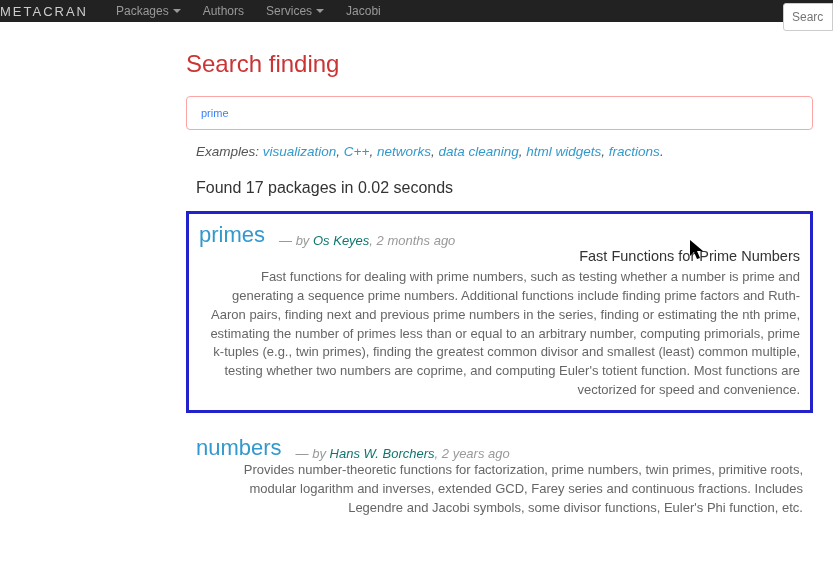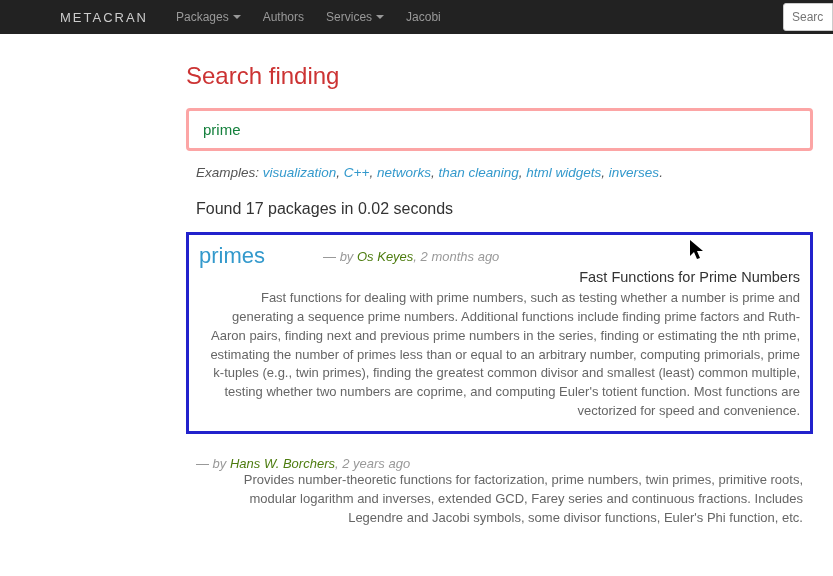--- a/index.html
+++ b/index.html
@@ -1,34 +1,34 @@
 <!DOCTYPE html>
 <html><head>
   <meta charset="utf-8">
   <style>
     * { margin: 0; padding: 0; box-sizing: border-box; }
     body { font-family: "Helvetica Neue", Helvetica, Arial, sans-serif; font-size: 14px; color: #333; background: #fff; }
-    .navbar { background: #222; height: 34px; display: flex; align-items: center; padding-left: 60px; position: relative; }
+    .navbar { background: #222; height: 22px; display: flex; align-items: center; position: relative; }
     .navbar-brand { color: #ccc; font-size: 13px; letter-spacing: 2px; margin-right: 28px; font-weight: 400; }
     .nav-item { color: #999; font-size: 12px; margin-right: 22px; cursor: pointer; display: inline-flex; align-items: center; }
     .caret { display: inline-block; width: 0; height: 0; margin-left: 4px; border-left: 4px solid transparent; border-right: 4px solid transparent; border-top: 4px solid #999; }
     .nav-search { position: absolute; right: 0; top: 3px; }
     .nav-search input { height: 28px; width: 50px; padding: 4px 8px; font-size: 12px; border: 1px solid #ccc; border-radius: 3px 0 0 3px; color: #999; }
     .container { max-width: 840px; margin: 0 auto; padding-left: 186px; padding-right: 20px; }
     .page-title { color: #cc3333; font-size: 24px; font-weight: 400; margin-top: 28px; margin-bottom: 18px; }
-    .search-box { border: 3px solid #fca5a5; border-radius: 4px; padding: 10px 14px; font-size: 15px; color: #15803d; width: 100%; }
+    .search-box { border: 1px solid #fca5a5; border-radius: 4px; padding: 10px 14px; font-size: 11px; color: #3b82f6; width: 100%; }
     .examples { font-style: italic; color: #555; margin: 14px 0 20px 10px; font-size: 13.5px; }
     .examples a { color: #3399cc; font-style: italic; text-decoration: none; }
     .found { font-size: 16px; color: #333; margin-bottom: 14px; margin-left: 10px; }
     .result { padding: 8px 10px 10px 10px; margin-bottom: 14px; }
     .result.highlighted { border: 3px solid #2222cc; }
-    .result-header { display: flex; align-items: center; flex-wrap: wrap; gap: 44px; }
+    .result-header { display: flex; align-items: flex-end; flex-wrap: wrap; }
     .result-name { color: #3399cc; font-size: 22px; font-weight: 400; text-decoration: none; margin-right: 14px; }
     .result-meta { color: #999; font-style: italic; font-size: 13px; }
-    .result-meta a { color: #4d7c0f; font-style: italic; text-decoration: none; }
+    .result-meta a { color: #0f766e; font-style: italic; text-decoration: none; }
     .result-title { font-size: 14.5px; color: #333; margin-top: 0; margin-bottom: 4px; font-weight: 400; text-align: right; }
     .result-desc { font-size: 13px; color: #666; line-height: 1.45; text-align: right; }
     .result-url { color: #3399cc; font-size: 12px; text-decoration: none; display: inline-block; margin-top: 4px; }
     .cursor { position: absolute; left: 690px; top: 240px; pointer-events: none; }
   </style>
 </head>
 <body>
 
 <div class="navbar">
   <span class="navbar-brand">METACRAN</span>
@@ -48,39 +48,40 @@
 </div>
 
 <div class="container">
   <h1 class="page-title">Search finding</h1>
   <input class="search-box" type="text" value="prime" style="">
   <div class="examples">
     <span>Examples:</span>
     <a href="#">visualization</a>,
     <a href="#">C++</a>,
     <a href="#">networks</a>,
-    <a href="#">than cleaning</a>,
+    <a href="#">data cleaning</a>,
     <a href="#">html widgets</a>,
-    <a href="#">inverses</a>.
+    <a href="#">fractions</a>.
   </div>
   <div class="found">Found 17 packages in 0.02 seconds</div>
 
   <div class="result highlighted">
     <div class="result-header">
       <a href="#" class="result-name">primes</a>
       <span class="result-meta">
         <span>— by </span><a href="#">Os Keyes</a><span>, 2 months ago</span>
       </span>
     </div>
     <div class="result-title">Fast Functions for Prime Numbers</div>
     <div class="result-desc">Fast functions for dealing with prime numbers, such as testing whether a number is prime and generating a sequence prime numbers. Additional functions include finding prime factors and Ruth-Aaron pairs, finding next and previous prime numbers in the series, finding or estimating the nth prime, estimating the number of primes less than or equal to an arbitrary number, computing primorials, prime k-tuples (e.g., twin primes), finding the greatest common divisor and smallest (least) common multiple, testing whether two numbers are coprime, and computing Euler's totient function. Most functions are vectorized for speed and convenience.</div>
   </div>
 
   <div class="result">
     <div class="result-header">
+      <a href="#" class="result-name">numbers</a>
       <span class="result-meta">
         <span>— by </span><a href="#">Hans W. Borchers</a><span>, 2 years ago</span>
       </span>
     </div>
     <div class="result-desc">Provides number-theoretic functions for factorization, prime numbers, twin primes, primitive roots, modular logarithm and inverses, extended GCD, Farey series and continuous fractions. Includes Legendre and Jacobi symbols, some divisor functions, Euler's Phi function, etc.</div>
   </div>
 
   
 
   

